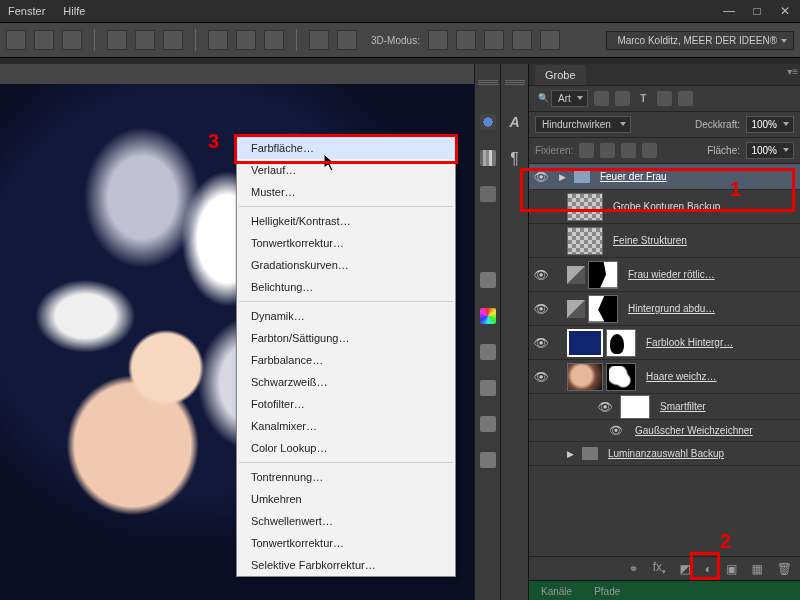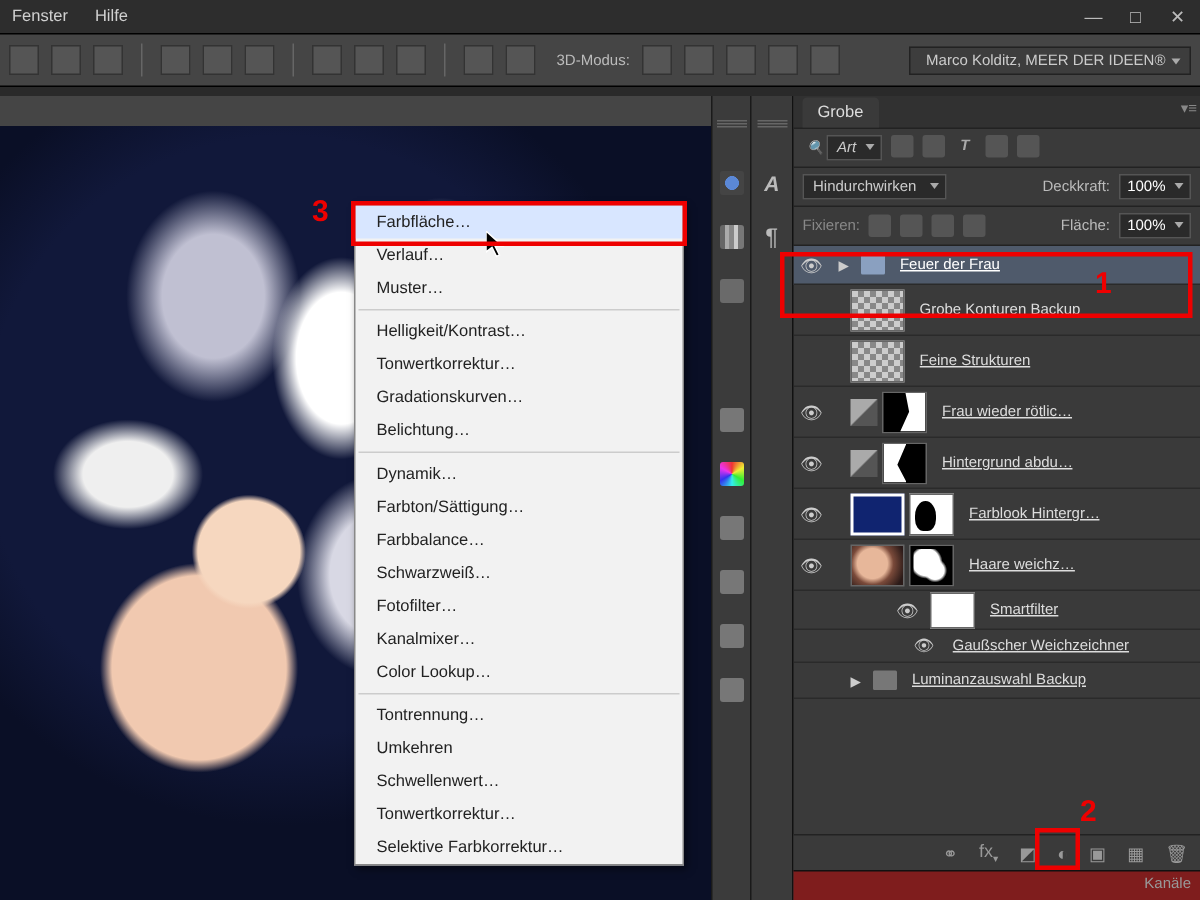--- a/index.html
+++ b/index.html
@@ -43,21 +43,21 @@
   .dockicon { width: 16px; height: 16px; background: #777; border-radius: 2px; }
   .dockcolR { width: 28px; }
   .dockletter { color: #bbb; font-size: 14px; font-style: italic; font-weight: bold; }
   .grip { width: 20px; height: 8px; display: flex; flex-direction: column; gap: 1px; margin-bottom: 6px; }
   .grip div { height: 1px; background: #666; }
 
   
   .panel { width: 272px; background: #3a3a3a; border-left: 1px solid #111; color: #ccc; display: flex; flex-direction: column; font-size: 10px; position: relative; }
   .panel-tabs { height: 22px; background: #313131; display: flex; align-items: flex-end; padding-left: 6px; gap: 6px; border-bottom: 1px solid #222; }
   .ptab { padding: 4px 10px; background: #3a3a3a; color: #ddd; font-size: 11px; border-top-left-radius: 3px; border-top-right-radius: 3px; }
-  .panel-filter { display: flex; align-items: flex-start; padding: 4px 6px; gap: 6px; border-bottom: 1px solid #222; font-style: italic; }
+  .panel-filter { display: flex; align-items: center; padding: 4px 6px; gap: 6px; border-bottom: 1px solid #222; }
   .filter-dd { background: #2a2a2a; border: 1px solid #555; padding: 2px 16px 2px 6px; color: #ccc; position: relative; }
   .filter-dd:after { content: '🔍'; position: absolute; left: -14px; font-size: 9px; }
   .filter-dd .arr { position: absolute; right: 4px; top: 5px; border-left: 3px solid transparent; border-right: 3px solid transparent; border-top: 4px solid #aaa; }
   .ficon { width: 15px; height: 15px; background: #555; border-radius: 2px; }
   .ficon.txt { background: none; color: #aaa; text-align: center; line-height: 15px; font-weight: bold; }
   .panel-row { display: flex; align-items: center; padding: 4px 6px; gap: 6px; border-bottom: 1px solid #222; }
   .dd { background: #2a2a2a; border: 1px solid #555; padding: 2px 18px 2px 6px; color: #ccc; position: relative; min-width: 96px; }
   .dd .arr, .valbox .arr { position: absolute; right: 4px; top: 5px; border-left: 3px solid transparent; border-right: 3px solid transparent; border-top: 4px solid #aaa; }
   .valbox { background: #2a2a2a; border: 1px solid #555; padding: 2px 16px 2px 4px; color: #fff; width: 48px; text-align: right; position: relative; }
   .lbl { color: #bbb; margin-left: auto; text-align: right; }
@@ -89,21 +89,21 @@
       linear-gradient(45deg, transparent 75%, #888 75%),
       linear-gradient(-45deg, transparent 75%, #888 75%);
     background-size: 8px 8px;
     background-position: 0 0, 0 4px, 4px -4px, -4px 0;
     background-color: #ccc;
   }
 
   .panel-bottom { height: 24px; background: #3a3a3a; border-top: 1px solid #222; display: flex; align-items: center; justify-content: flex-end; gap: 14px; padding: 0 8px; color: #999; font-size: 12px; }
   .panel-bottom span { cursor: default; }
 
-  .panel-tabs2 { height: 20px; background: #7f1d1d; display: flex; align-items: flex-end; padding-left: 6px; gap: 10px; color: #999; font-size: 10px; border-top: 1px solid #111; flex-direction: column; }
+  .panel-tabs2 { height: 20px; background: #14532d; display: flex; align-items: flex-end; padding-left: 6px; gap: 10px; color: #999; font-size: 10px; border-top: 1px solid #111; }
   .panel-tabs2 span { padding: 3px 6px; }
 
   
   .ctxmenu { position: absolute; left: 236px; top: 136px; width: 220px; background: #f2f2f2; border: 1px solid #888; box-shadow: 2px 2px 5px rgba(0,0,0,.5); font-size: 11px; color: #222; }
   .ctxitem { padding: 5px 14px; }
   .ctxsep { height: 1px; background: #ccc; margin: 3px 2px; }
   .ctxitem.hl { background: #d8e6ff; }
 
   
   .redbox { position: absolute; border: 3px solid #e00; pointer-events: none; }

